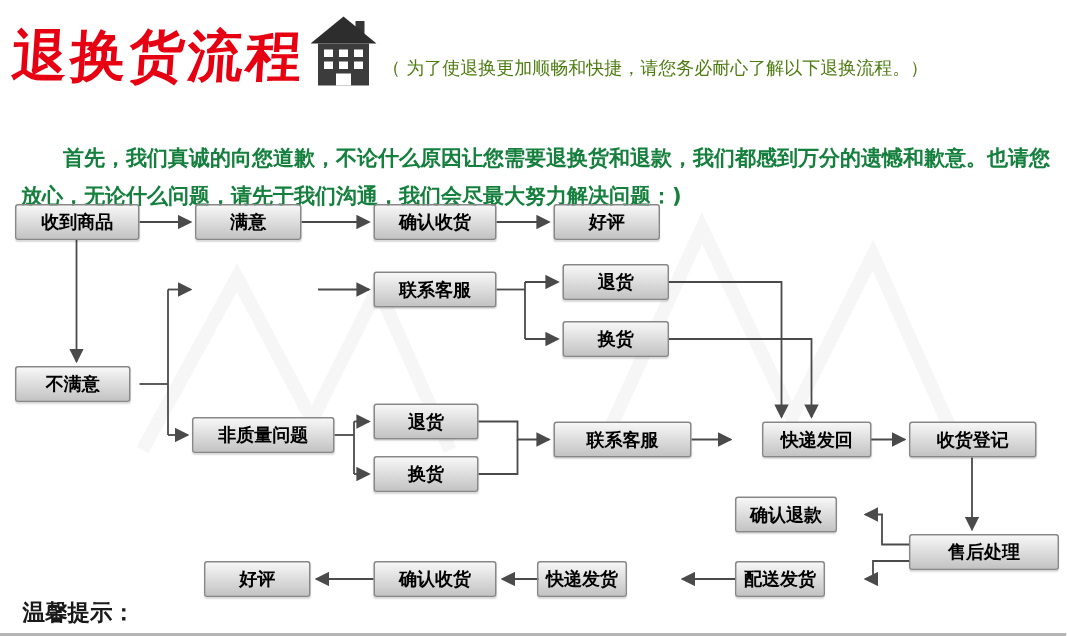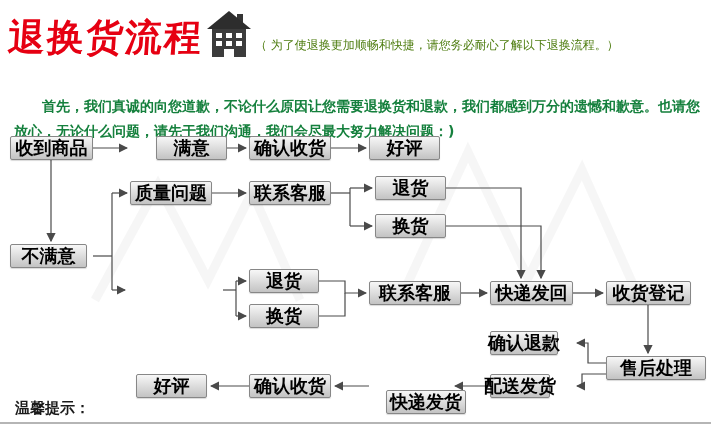--- a/index.html
+++ b/index.html
@@ -3,21 +3,21 @@
 <meta charset="utf-8">
 <style>
   html,body{margin:0;padding:0;background:#fff;}
   body{font-family:"DejaVu Sans","Liberation Sans",sans-serif;}
   .page{position:relative;width:711px;height:424px;background:#fff;overflow:hidden;border-bottom:2px solid #b5b5b5;box-sizing:border-box;}
   .header{position:absolute;left:8px;top:6px;height:54px;display:flex;align-items:flex-end;}
   .main-title{font-size:37px;font-weight:900;color:#e60012;letter-spacing:2px;line-height:1.2;transform:skewX(-4deg);white-space:nowrap;}
   .logo{margin-left:4px;position:relative;top:2px;}
   .subtitle{font-size:12px;color:#4d7c0f;margin-left:4px;padding-bottom:6px;white-space:nowrap;}
   .intro{position:absolute;left:14px;top:94px;width:688px;font-size:14px;font-weight:bold;color:#15803d;line-height:25px;text-indent:2em;}
-  .node{position:absolute;height:24px;box-sizing:border-box;background:linear-gradient(#f7f7f7,#c3c3c3);border:1px solid #878787;border-radius:2px;display:flex;align-items:center;justify-content:center;font-size:18px;font-weight:bold;color:#000;box-shadow:0 1px 1px rgba(0,0,0,.15);white-space:nowrap;}
+  .node{position:absolute;height:24px;box-sizing:border-box;background:linear-gradient(#f7f7f7,#c3c3c3);border:1px solid #878787;border-radius:2px;display:flex;align-items:center;justify-content:center;font-size:12px;font-weight:bold;color:#000;box-shadow:0 1px 1px rgba(0,0,0,.15);white-space:nowrap;}
   .connectors{position:absolute;left:0;top:0;}
   .tip{position:absolute;left:15px;top:399px;font-size:15px;font-weight:bold;color:#1a1a1a;}
 </style>
 </head>
 <body>
 
 <div class="page">
 
   <div class="header">
     <div class="main-title">退换货流程</div>
@@ -77,40 +77,40 @@
       <path d="M648,305 V353" marker-end="url(#ah)"></path>
       <path d="M606,363 H588 V343 H577" marker-end="url(#ah)"></path>
       <path d="M606,374 H582 V386 H577" marker-end="url(#ah)"></path>
       <path d="M490,386 H455" marker-end="url(#ah)"></path>
       <path d="M369,386 H335" marker-end="url(#ah)"></path>
       <path d="M249,386 H211" marker-end="url(#ah)"></path>
     </g>
   </svg>
 
   <div class="node" style="left:10px;top:136px;width:83px;">收到商品</div>
-  <div class="node" style="left:130px;top:136px;width:71px;margin-left:26px;">满意</div>
+  <div class="node" style="left:130px;top:136px;width:71px;">满意</div>
   <div class="node" style="left:249px;top:136px;width:82px;">确认收货</div>
   <div class="node" style="left:369px;top:136px;width:71px;">好评</div>
 
-  <div class="node" style="left:130px;top:181px;width:82px;">质量问题</div>
   <div class="node" style="left:249px;top:181px;width:82px;">联系客服</div>
   <div class="node" style="left:375px;top:176px;width:71px;">退货</div>
   <div class="node" style="left:375px;top:214px;width:71px;">换货</div>
 
   <div class="node" style="left:10px;top:244px;width:77px;">不满意</div>
 
+  <div class="node" style="left:128px;top:278px;width:95px;">非质量问题</div>
   <div class="node" style="left:249px;top:269px;width:70px;">退货</div>
   <div class="node" style="left:249px;top:304px;width:70px;">换货</div>
   <div class="node" style="left:369px;top:281px;width:92px;">联系客服</div>
-  <div class="node" style="left:490px;top:281px;width:83px;">快递发回</div>
+  <div class="node" style="left:508px;top:281px;width:73px;">快递发回</div>
   <div class="node" style="left:606px;top:281px;width:85px;">收货登记</div>
 
   <div class="node" style="left:490px;top:331px;width:68px;">确认退款</div>
   <div class="node" style="left:606px;top:356px;width:100px;">售后处理</div>
 
   <div class="node" style="left:136px;top:374px;width:71px;">好评</div>
   <div class="node" style="left:249px;top:374px;width:82px;">确认收货</div>
-  <div class="node" style="left:386px;top:374px;width:80px;margin-top:16px;">快递发货</div>
+  <div class="node" style="left:358px;top:374px;width:60px;">快递发货</div>
   <div class="node" style="left:490px;top:374px;width:60px;">配送发货</div>
 
   <div class="tip">温馨提示：</div>
 
 </div>
 
 </body></html>

